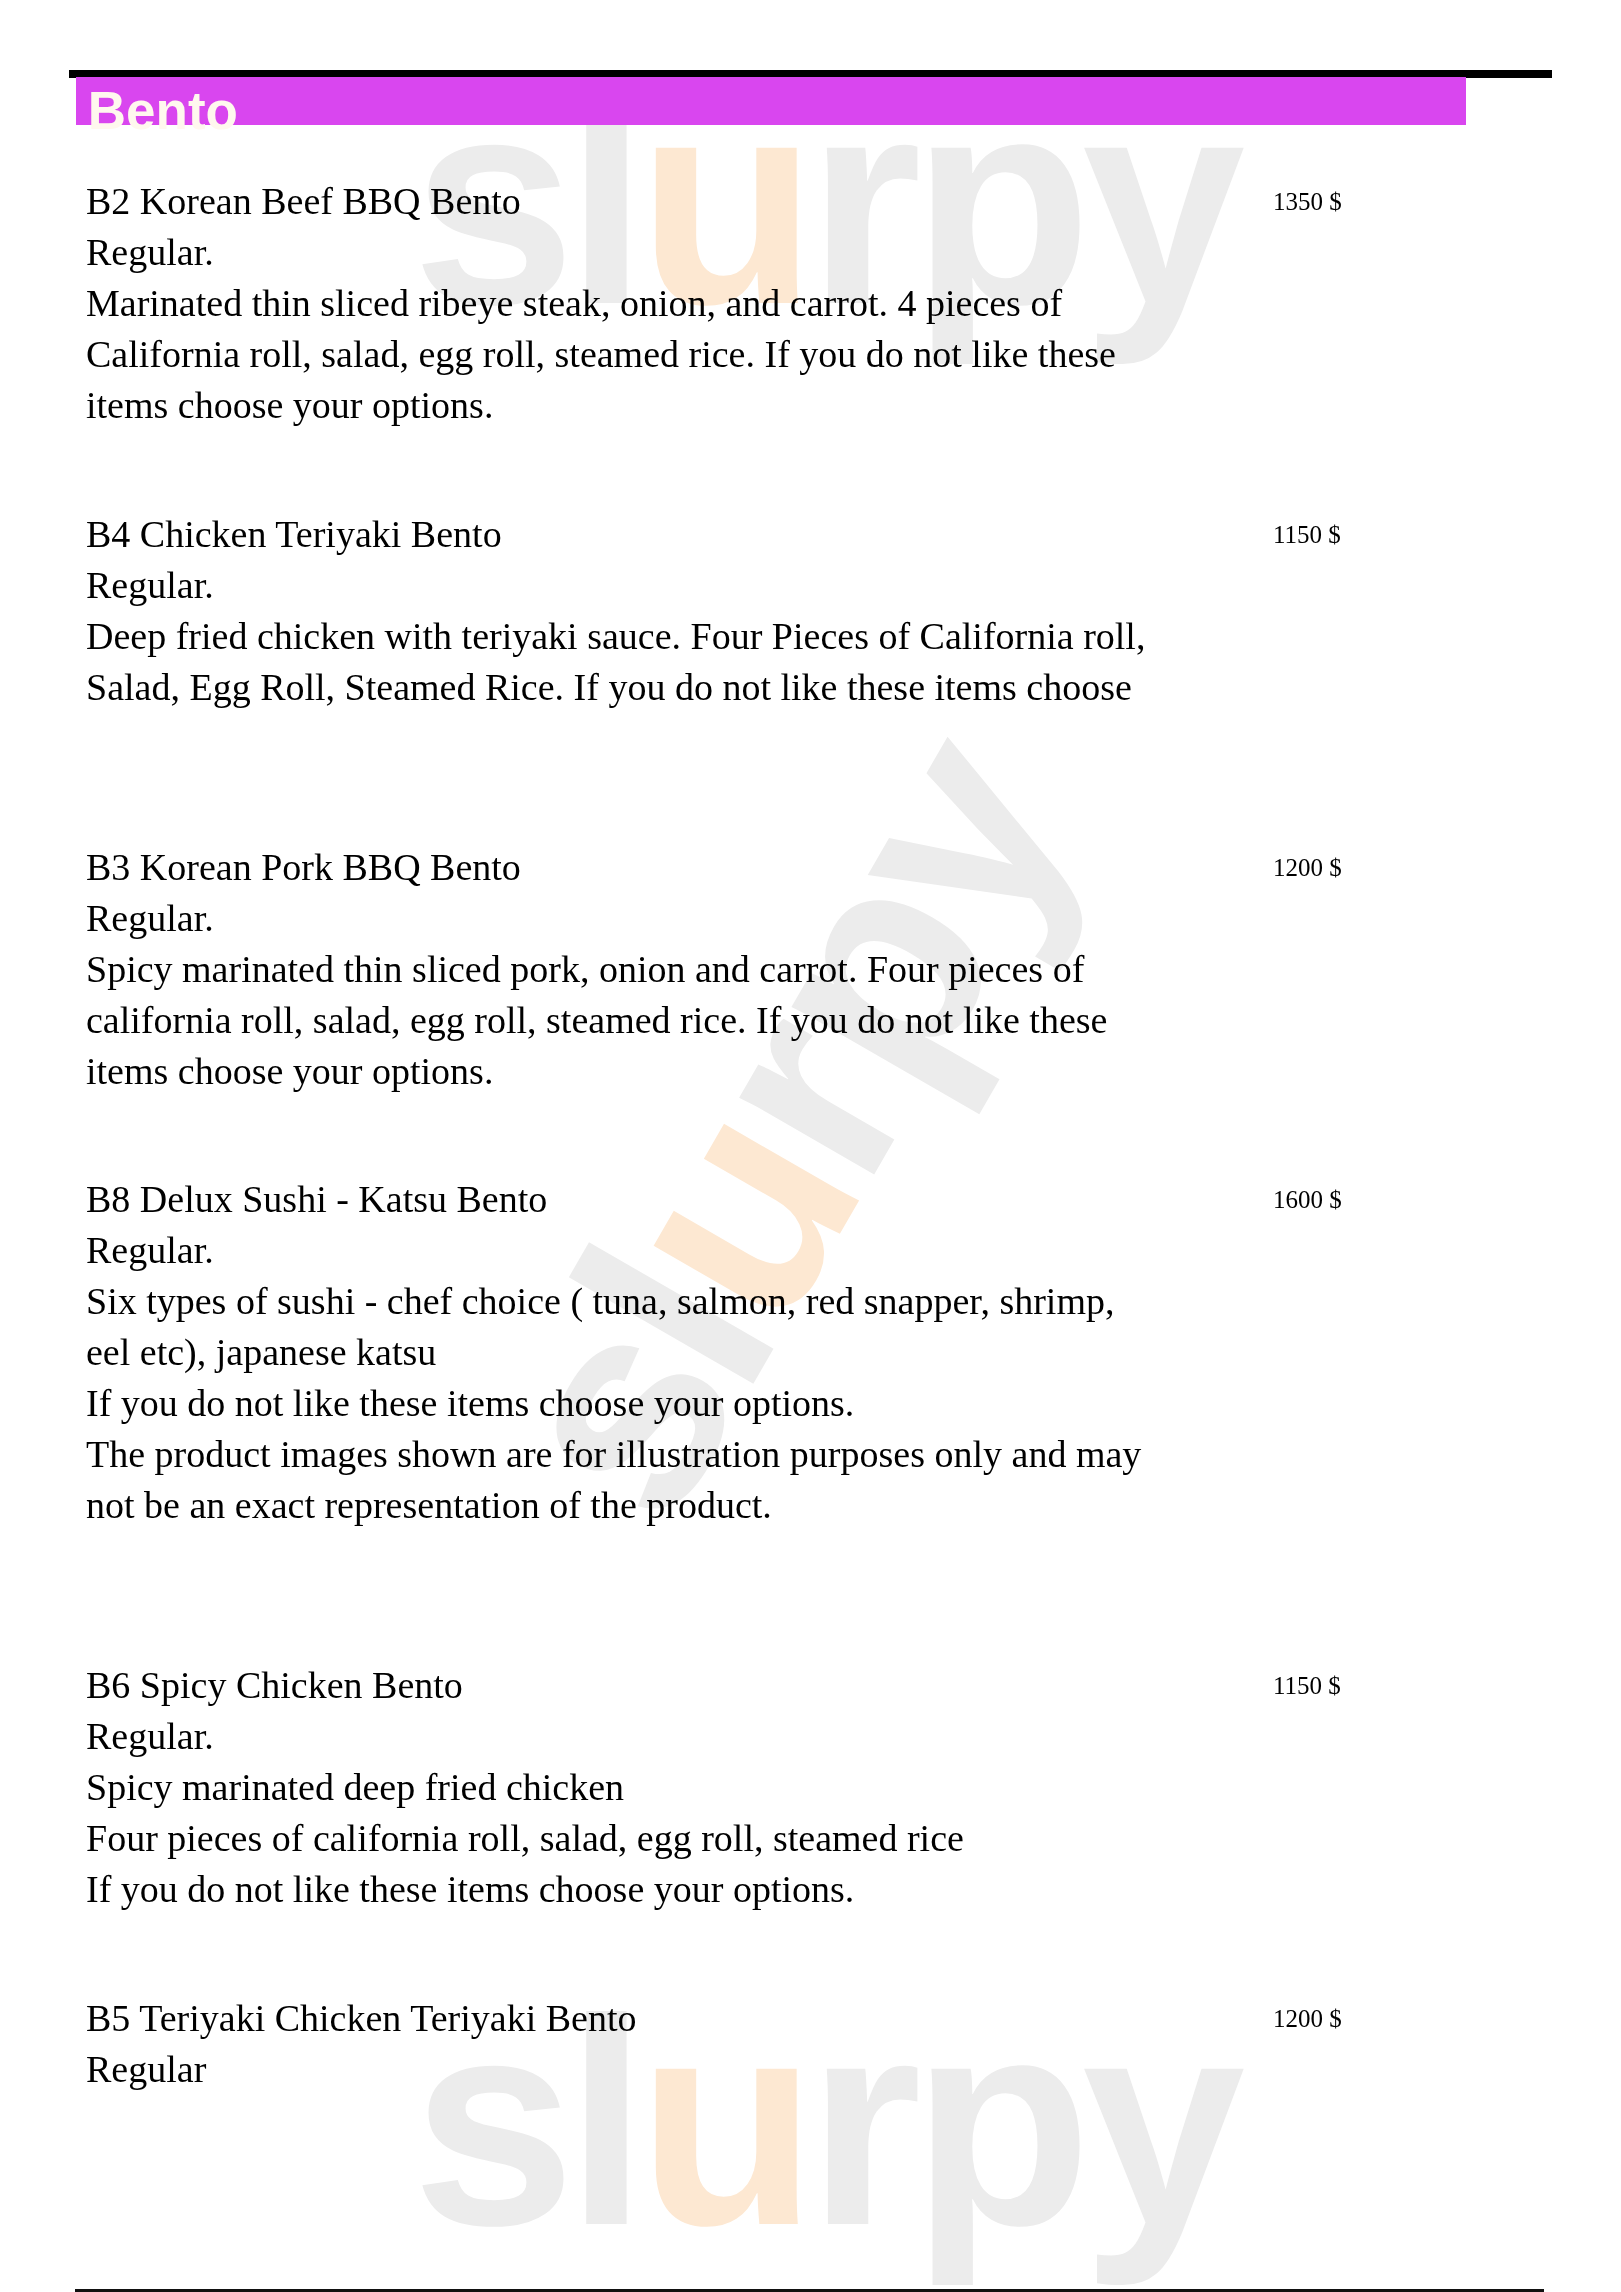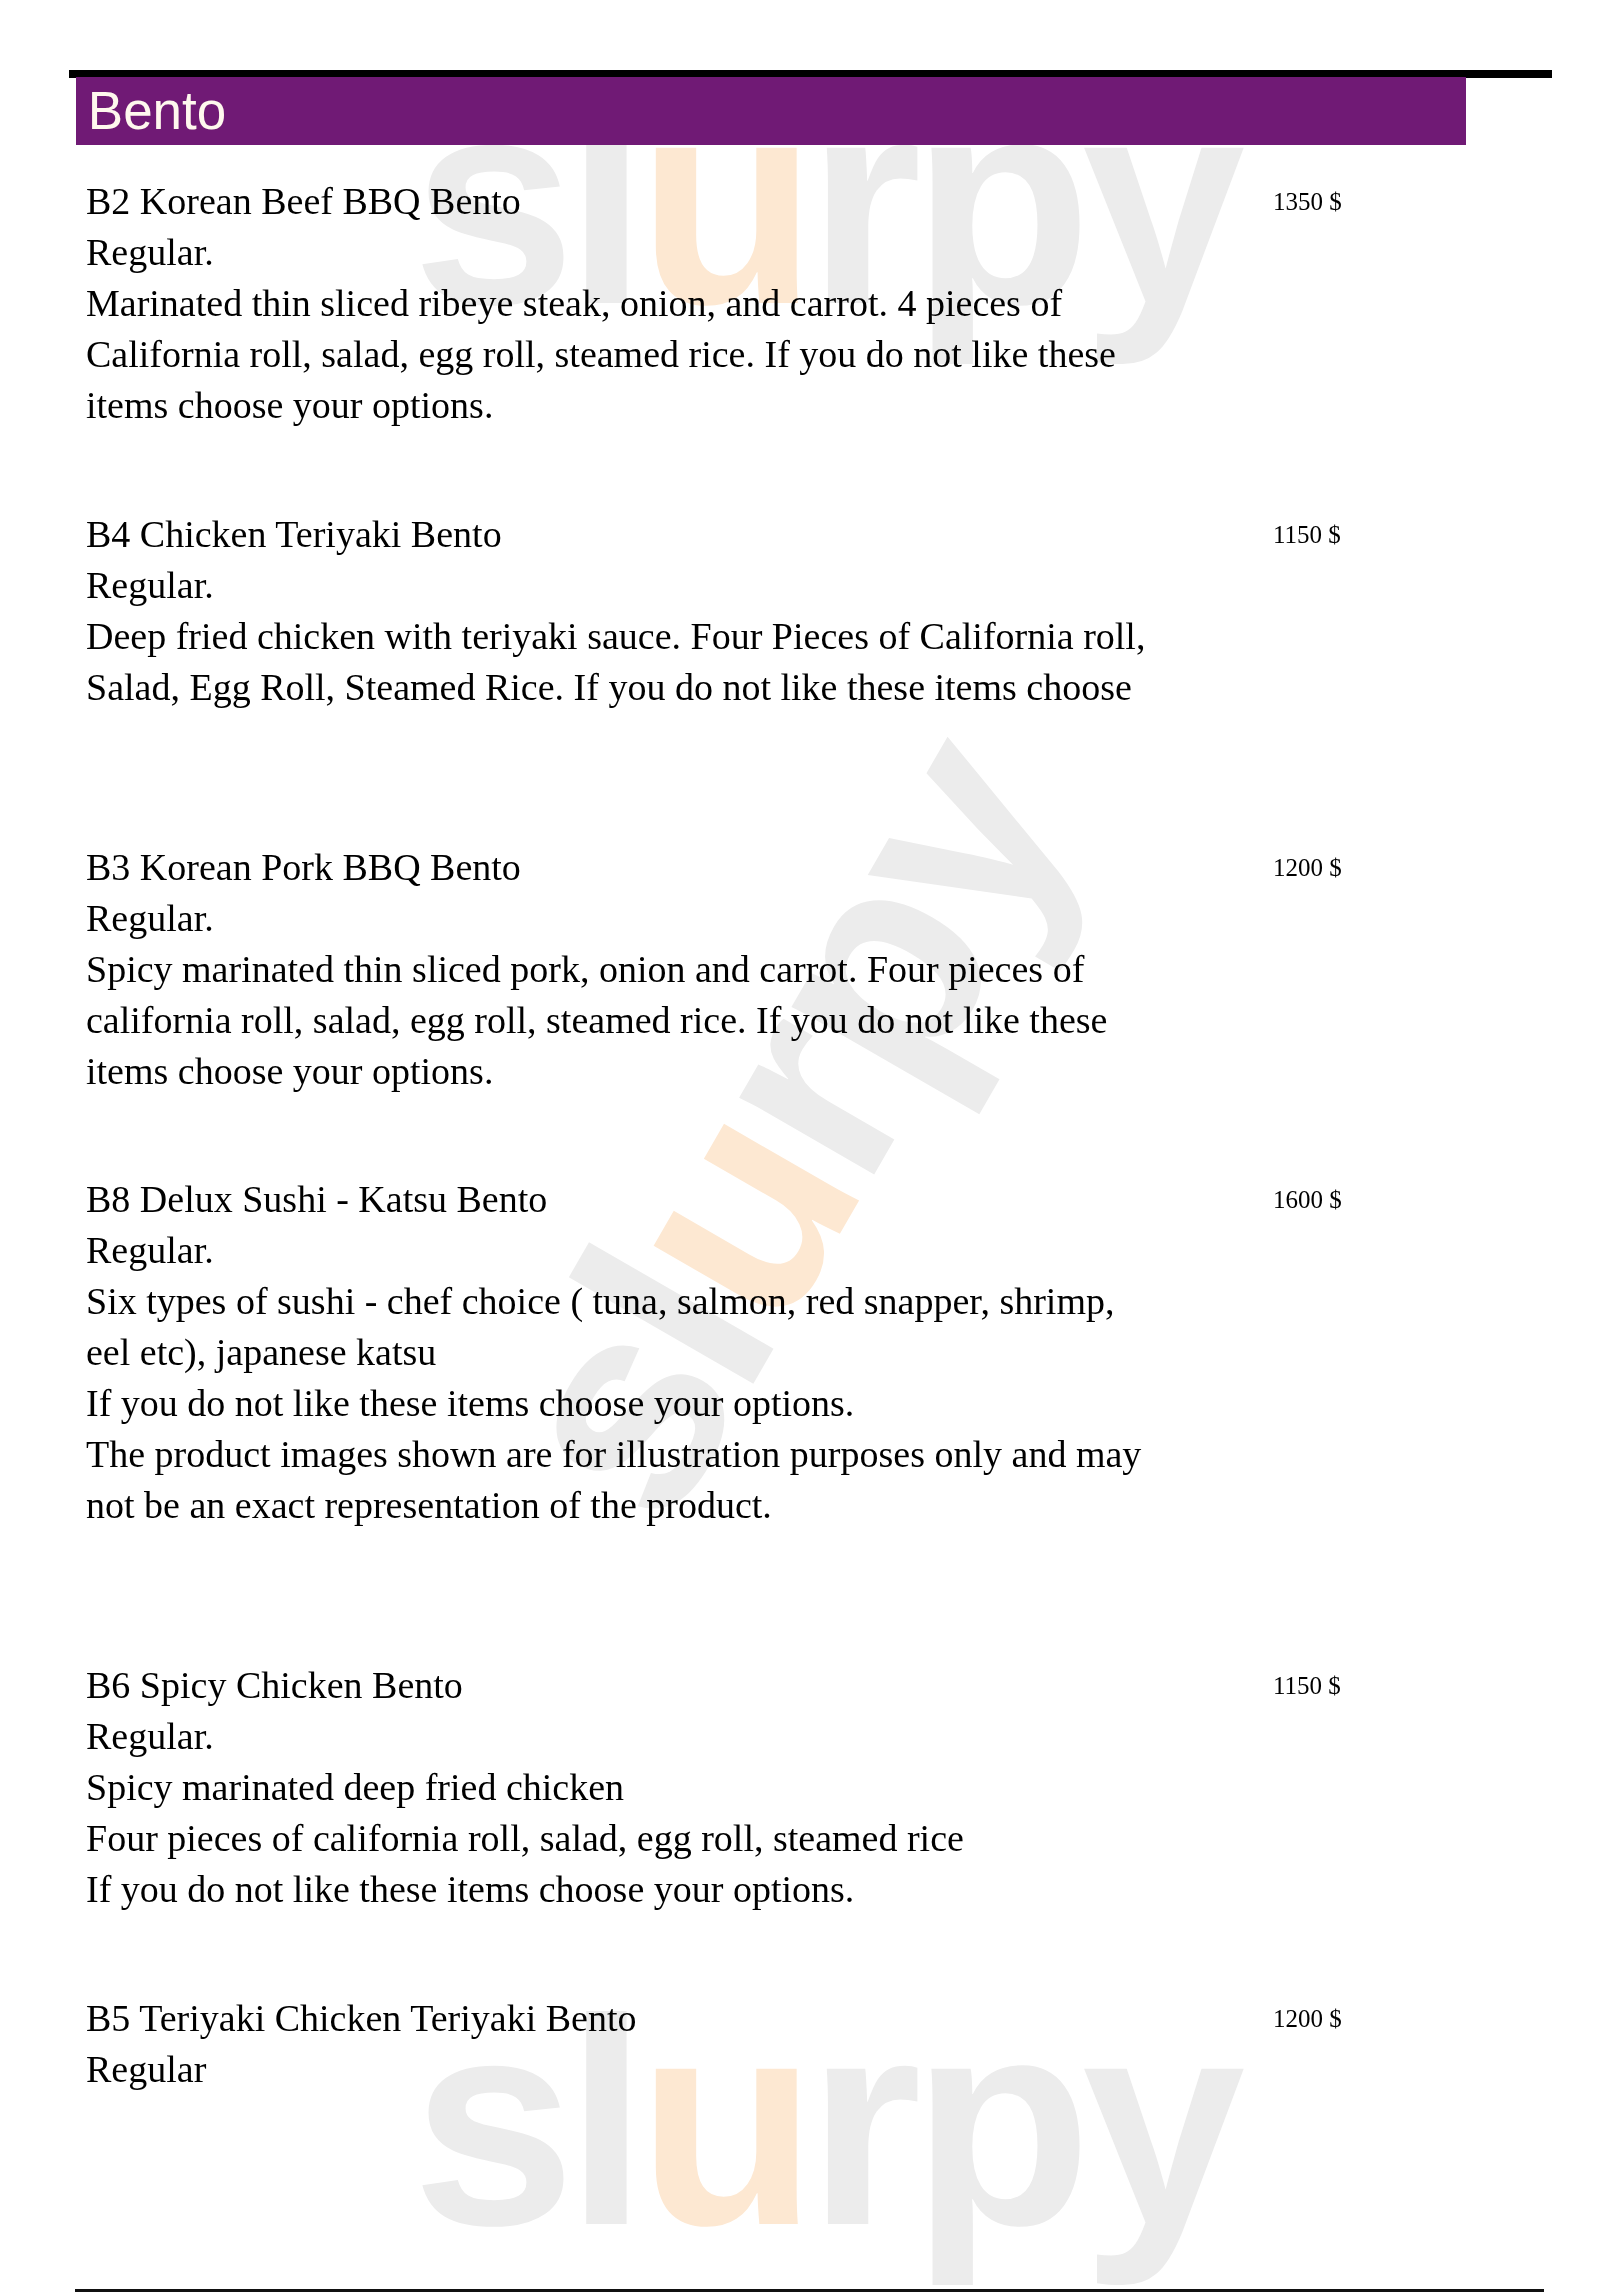--- a/index.html
+++ b/index.html
@@ -24,22 +24,22 @@
   .watermark .wm-accent { color: #fde8d2; }
   .wm-top { left: 412px; top: 54px; }
   .wm-mid { left: 372px; top: 980px; transform: rotate(-60deg); transform-origin: center; }
   .wm-bottom { left: 412px; top: 1975px; }
   .rule {
     position: absolute; background: #000; z-index: 2;
   }
   .rule-top { left: 69px; top: 70px; width: 1483px; height: 7.8px; }
   .rule-bottom { left: 75px; top: 2289px; width: 1469px; height: 2.9px; background: #111; }
   .section-header {
-    position: absolute; left: 76px; top: 77px; width: 1390px; height: 68px;
-    background: #701a75; z-index: 2;
+    position: absolute; left: 76px; top: 77px; width: 1390px; height: 48px;
+    background: #d946ef; z-index: 2; font-weight: bold;
   }
   .section-title {
     position: absolute; left: 11.8px; top: 3.9px;
     font-family: "Liberation Sans", "DejaVu Sans", sans-serif;
     font-size: 53px; line-height: 59px; color: #fff8ee;
   }
   .item {
     position: absolute; left: 86px; width: 1392px; z-index: 3;
   }
   .item .lines {

